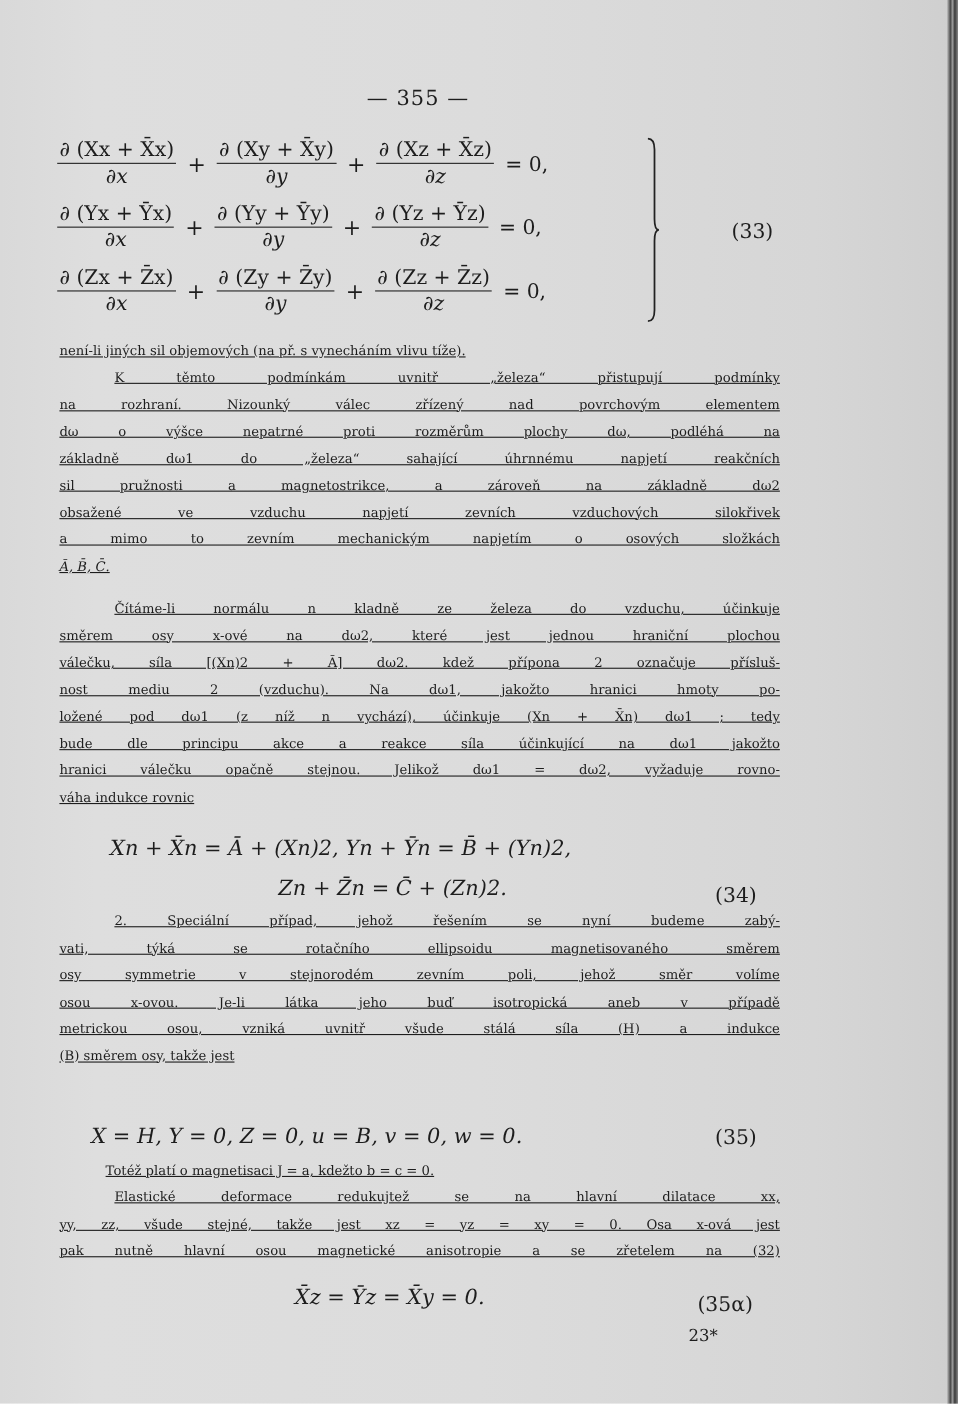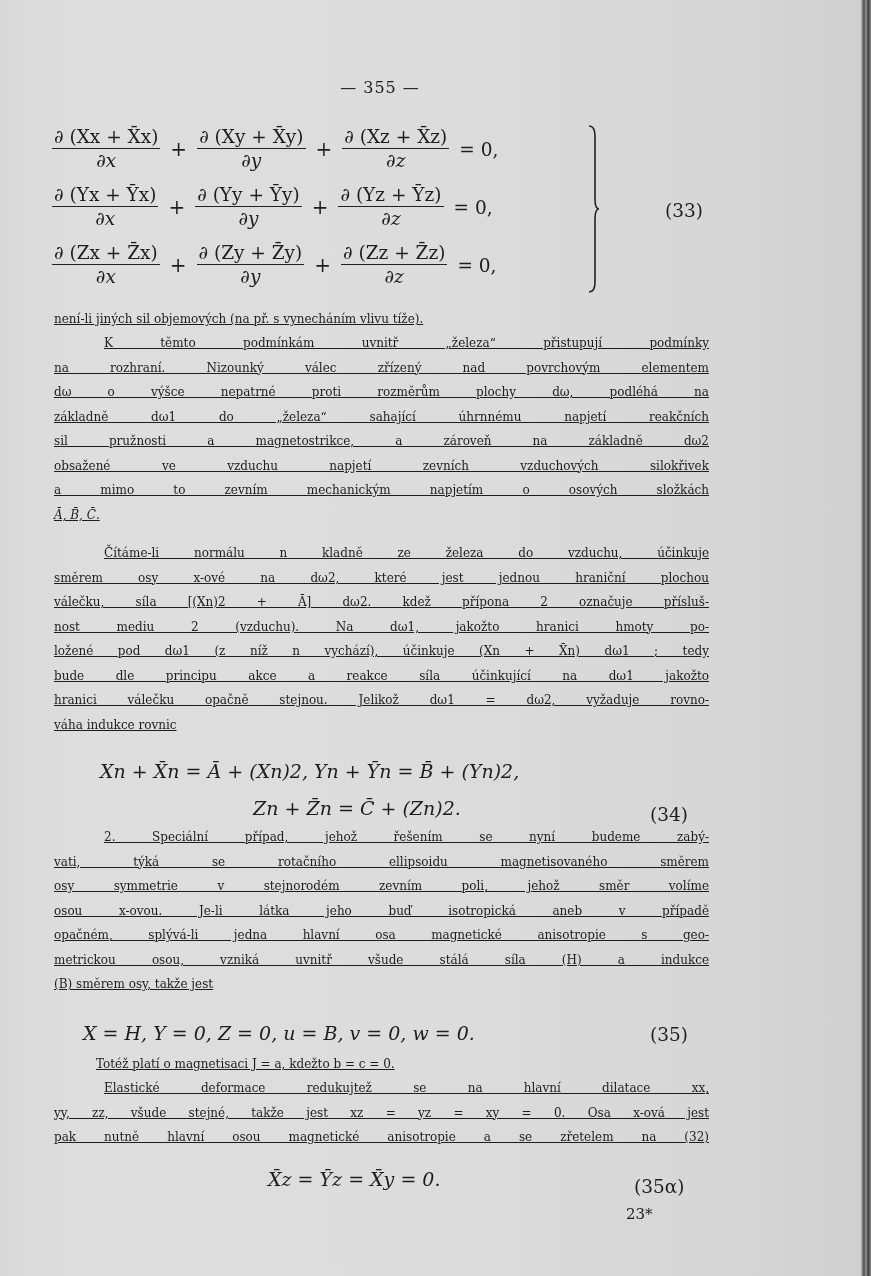--- a/index.html
+++ b/index.html
@@ -4,21 +4,21 @@
 <style>
   html, body { margin:0; padding:0; }
   body {
     width:871px; height:1276px; overflow:hidden; position:relative;
     background: linear-gradient(90deg, #d9d9d9 0%, #dedede 10%, #dcdcdc 50%, #d6d6d6 85%, #cfcfcf 100%);
     font-family: "DejaVu Serif", "Liberation Serif", serif;
     color:#1d1d1d;
   }
   .edge { position:absolute; top:0; right:0; width:10px; height:1276px;
     background: linear-gradient(90deg, #bdbdbd 0%, #4a4a4a 30%, #9a9a9a 50%, #3a3a3a 70%, #8a8a8a 100%); }
-  .page-num { position:absolute; top:78px; left:0; width:760px; text-align:center; font-size:16px; letter-spacing:1px; }
+  .page-num { position:absolute; top:78px; left:0; width:760px; text-align:center; font-size:19px; letter-spacing:1px; }
   .txt { position:absolute; left:54px; width:655px; font-size:12px; line-height:24.5px; text-align:justify;text-decoration:underline; }
   .line { white-space:nowrap; display:block; text-align-last:justify; }
   .line.last { text-align-last:left; }
   .indent { padding-left:50px; }
   .ital { font-style:italic; }
   
   .eqsys { position:absolute; left:48px; top:120px; width:520px; }
   .eqrow { display:flex; align-items:center; height:58px; font-size:18.5px; }
   .frac { display:inline-flex; flex-direction:column; align-items:center; margin:0 4px; }
   .frac .num { padding:0 2px; border-bottom:1.3px solid #222; line-height:22px; white-space:nowrap;text-align:right; }
@@ -122,21 +122,20 @@
 
 <div class="eqline" style="left:100px; top:760px; font-style:italic;">Xn + X̄n = Ā + (Xn)2,        Yn + Ȳn = B̄ + (Yn)2,</div>
 <div class="eqline" style="left:253px; top:786px; font-style:italic;margin-top:11px;">Zn + Z̄n = C̄ + (Zn)2.</div>
 <div class="eqnum" style="left:650px; top:804px;">(34)</div>
 
 <div class="txt" style="top:825px;">
   <span class="line indent">2. Speciální případ, jehož řešením se nyní budeme zabý-</span>
   <span class="line">vati, týká se rotačního ellipsoidu magnetisovaného směrem</span>
   <span class="line">osy symmetrie v stejnorodém zevním poli, jehož směr volíme</span>
   <span class="line">osou x-ovou. Je-li látka jeho buď isotropická aneb v případě</span>
-  <span class="line">opačném, splývá-li jedna hlavní osa magnetické anisotropie s geo-</span>
   <span class="line">metrickou osou, vzniká uvnitř všude stálá síla (H) a indukce</span>
   <span class="line last">(B) směrem osy, takže jest</span>
 </div>
 
 <div class="eqline" style="left:83px; top:1022px; font-style:italic;">X = H,   Y = 0,   Z = 0,   u = B,   v = 0,   w = 0.</div>
 <div class="eqnum" style="left:650px; top:1024px;">(35)</div>
 
 <div class="txt" style="top:1052px;">
   <span class="line last" style="padding-left:42px;">Totéž platí o magnetisaci J = a, kdežto b = c = 0.</span>
 </div>

